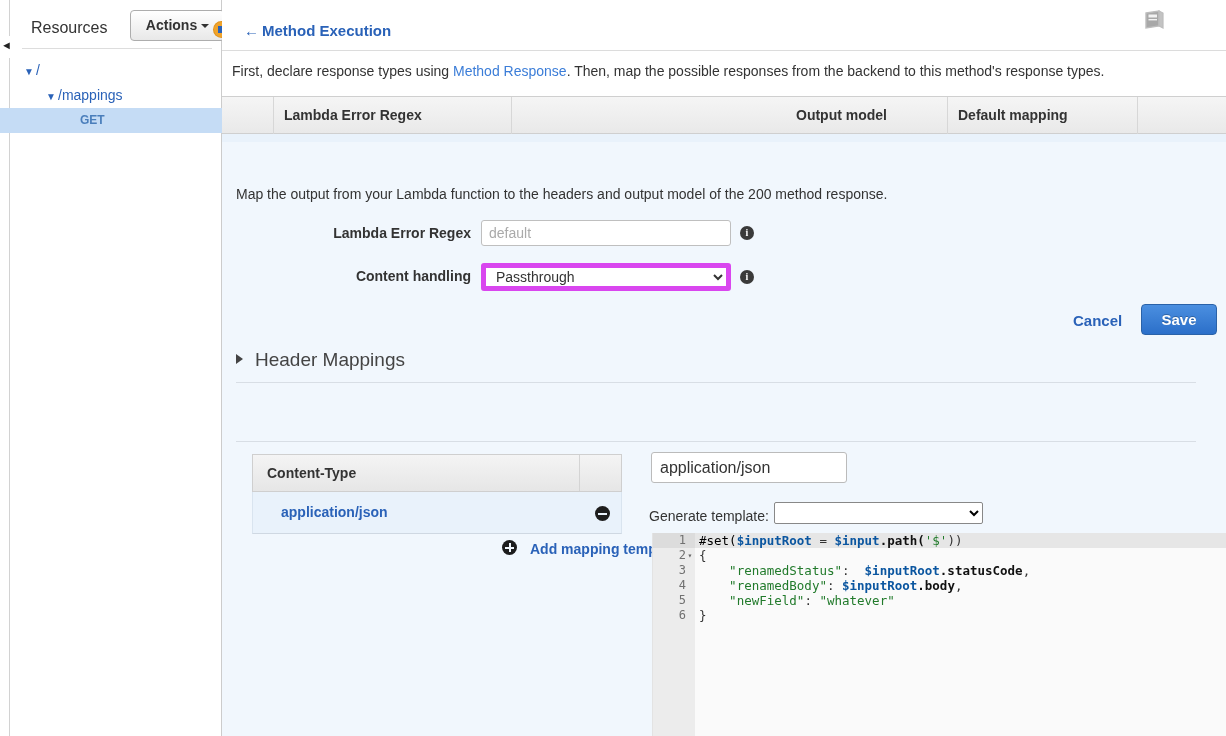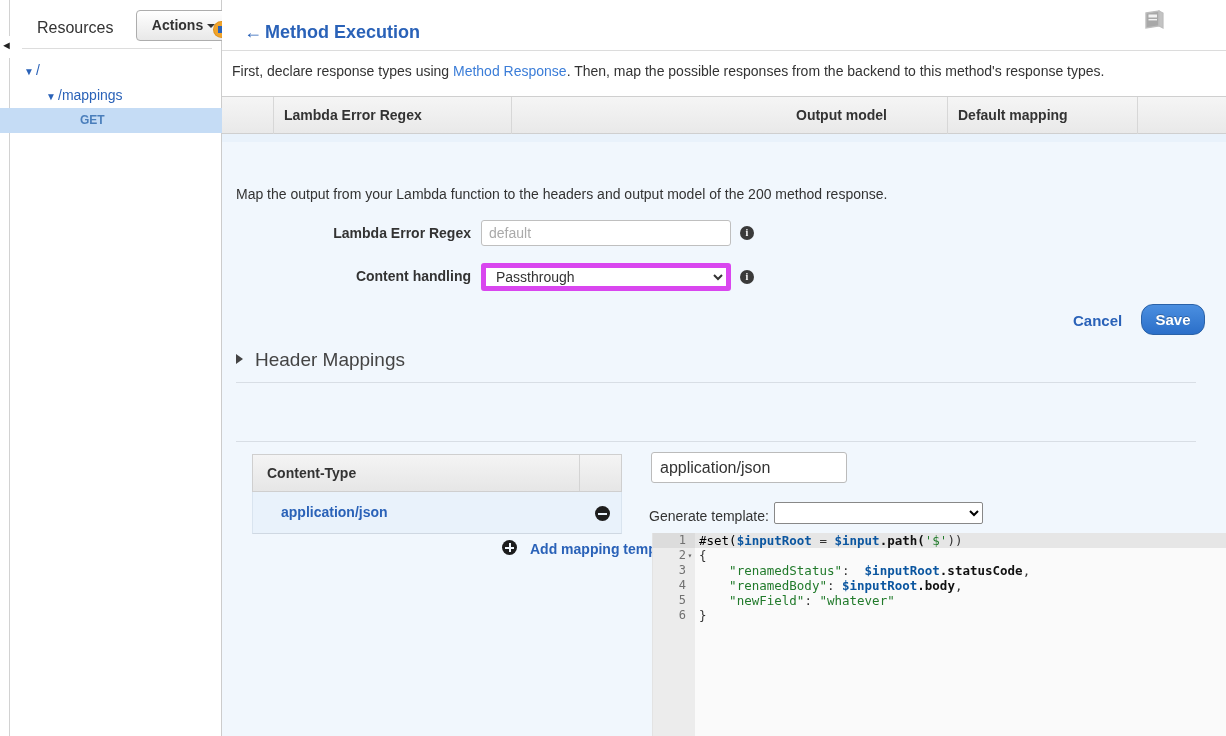--- a/index.html
+++ b/index.html
@@ -32,21 +32,21 @@
     width: 11px; height: 22px;
     background: #ffffff;
   }
   .collapse-arrow {
     position: absolute; left: 1px; top: 38px;
     width: 10px; height: 14px;
     font-size: 11px; line-height: 14px; color: #222;
     text-align: center;
   }
   .sb-head {
-    position: absolute; left: 37px; top: 10px;
+    position: absolute; left: 31px; top: 10px;
     width: 190px; height: 36px;
   }
   .sb-title {
     position: absolute; left: 0; top: 9px;
     font-size: 16px; color: #333; font-weight: normal;
   }
   .actions-btn {
     position: absolute; left: 99px; top: 0px;
     width: 95px; height: 31px;
     border: 1px solid #adadad;
@@ -105,21 +105,21 @@
     background: #ffffff;
   }
   .topbar {
     position: absolute; left: 0; top: 0;
     width: 1004px; height: 51px;
     background: #ffffff;
     border-bottom: 1px solid #dcdcdc;
   }
   .back-link {
     position: absolute; left: 22px; top: 22px;
-    font-size: 18px; font-weight: bold; color: #2a62b8;
+    font-size: 15px; font-weight: bold; color: #2a62b8;
     cursor: pointer; white-space: nowrap;
   }
   .back-link .arr { margin-right: 3px; }
   .page-title {
     position: absolute; left: 180px; top: 12px;
     font-size: 25px; color: #3b3b3b;
     font-family: "DejaVu Sans", sans-serif;
     font-weight: normal; white-space: nowrap;
     letter-spacing: -0.3px;
   }
@@ -222,22 +222,22 @@
     font-family: "Liberation Serif", serif;
     cursor: pointer;
   }
   .cancel-link {
     position: absolute; left: 851px; top: 170px;
     font-size: 15px; font-weight: bold; color: #2a62b8;
     cursor: pointer;
   }
   .save-btn {
     position: absolute; left: 919px; top: 162px;
-    width: 64px; height: 31px;
-    border: 1px solid #2a62a8; border-radius: 12px;
+    width: 76px; height: 31px;
+    border: 1px solid #2a62a8; border-radius: 4px;
     background: linear-gradient(to bottom, #4b8fe0 0%, #2b6fc9 100%);
     color: #ffffff; font-size: 15px; font-weight: bold;
     text-align: center; line-height: 29px; cursor: pointer;
     text-shadow: 0 -1px 0 rgba(0,0,0,0.25);
   }
 
   
   .sect-title {
     position: absolute; left: 14px;
     font-size: 19px; color: #444; cursor: pointer;

